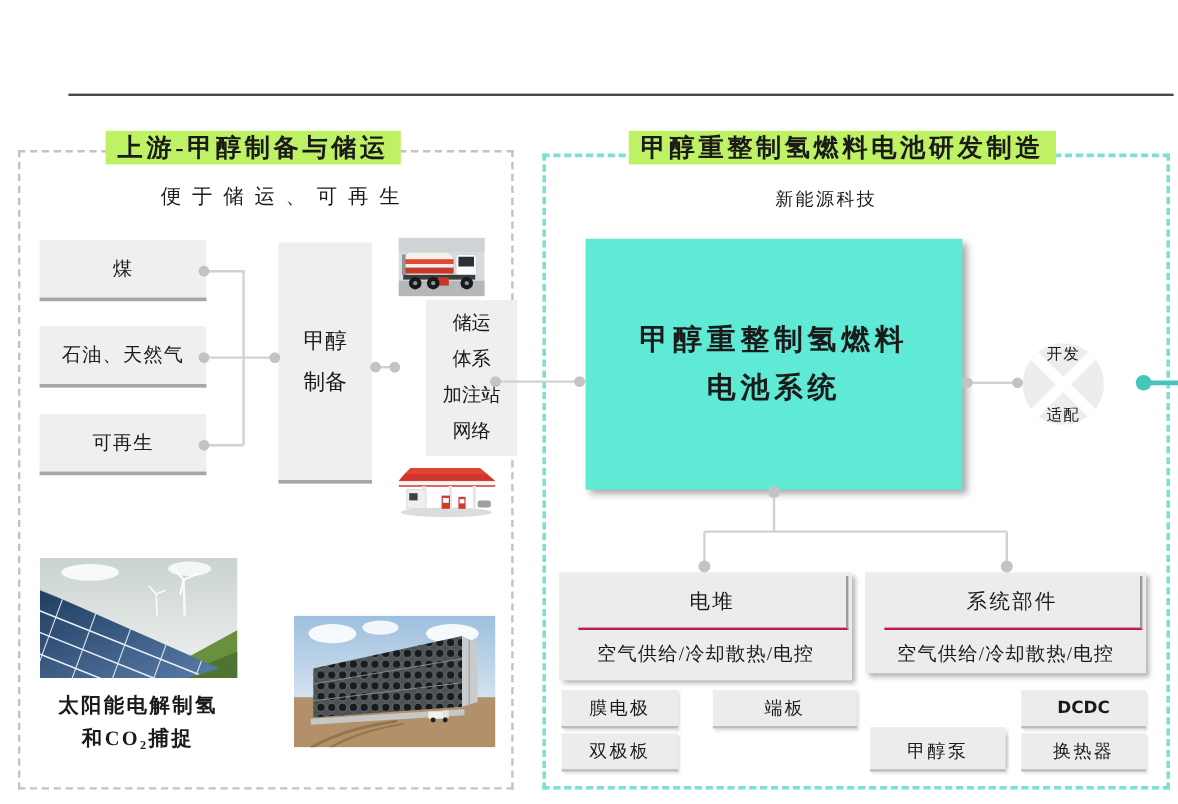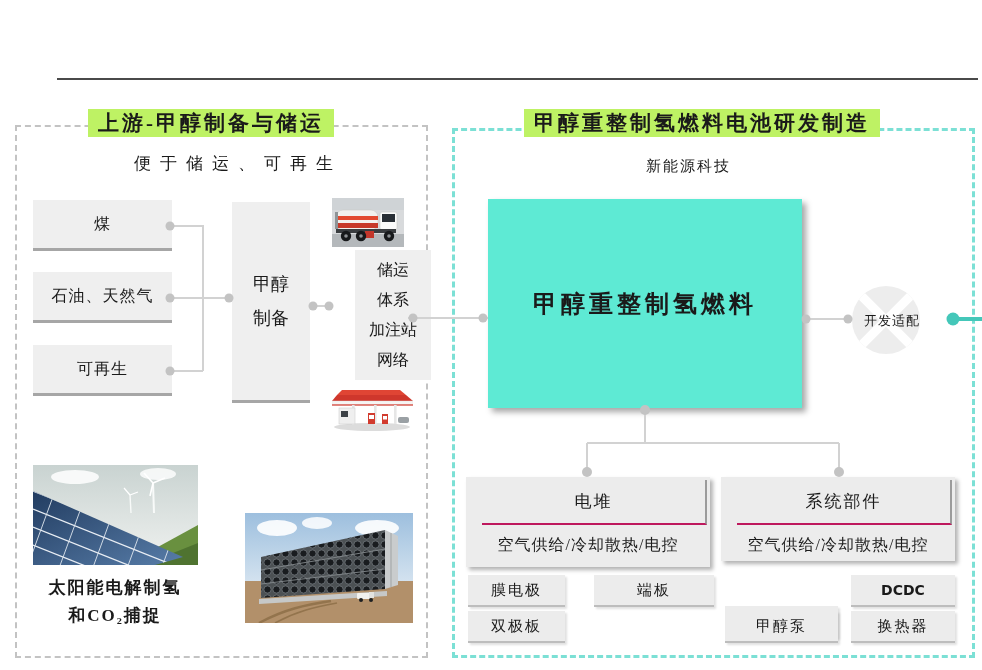--- a/index.html
+++ b/index.html
@@ -33,22 +33,22 @@
            box-shadow:4px 4px 6px rgba(0,0,0,0.35);display:flex;flex-direction:column;
            align-items:center;justify-content:center;font-size:24px;font-weight:600;
            letter-spacing:4px;line-height:40px;z-index:2;}
 
   
   .circle{left:852px;top:286px;width:68px;height:68px;border-radius:50%;background:#ededed;
           overflow:hidden;z-index:2;}
   .circle .stripe{position:absolute;left:-16px;top:30px;width:100px;height:9px;background:#fff;}
   .circle .s1{transform:rotate(45deg);}
   .circle .s2{transform:rotate(-45deg);}
-  .circle .ctext{position:absolute;left:0;top:0;width:68px;height:68px;display:flex;flex-direction:row;
-          align-items:center;justify-content:flex-end;font-size:13px;line-height:17px;letter-spacing:1px;}
+  .circle .ctext{position:absolute;left:0;top:0;width:68px;height:68px;display:flex;flex-direction:column;
+          align-items:center;justify-content:space-between;font-size:13px;line-height:17px;letter-spacing:1px;}
 
   
   .group{background:#ececec;box-shadow:3px 3px 4px rgba(0,0,0,0.3);box-sizing:border-box;z-index:2;}
   .group .hdr{position:absolute;left:16px;right:3px;top:3px;height:43px;
       border-bottom:2px solid #be185d;border-right:2px solid #9b9b9b;
       display:flex;align-items:center;justify-content:center;font-size:17px;letter-spacing:2px;}
   .group .sub{position:absolute;left:0;right:0;top:48px;height:40px;display:flex;align-items:center;
       justify-content:center;font-size:16px;letter-spacing:1px;white-space:nowrap;}
   .g-stack{left:466px;top:477px;width:244px;height:90px;}
   .g-sys{left:721px;top:477px;width:234px;height:84px;}
@@ -230,20 +230,21 @@
       <line x1="146" y1="20" x2="146" y2="74" stroke="#9fa3a4" stroke-width="1"></line>
       <rect x="112" y="80" width="13" height="6" rx="1" fill="#f1f1ee"></rect>
       <rect x="124" y="79" width="5" height="6" fill="#e3e3e0"></rect>
       <circle cx="116" cy="87" r="2" fill="#1d1f21"></circle>
         <circle cx="126" cy="87" r="2" fill="#1d1f21"></circle>
     </svg>
   </div>
 
   <div class="abs mainbox">
     <div>甲醇重整制氢燃料</div>
+    <div>电池系统</div>
   </div>
 
   <div class="abs circle">
     <div class="stripe s1"></div>
     <div class="stripe s2"></div>
     <div class="ctext">
       <div>开发</div>
       <div>适配</div>
     </div>
   </div>

